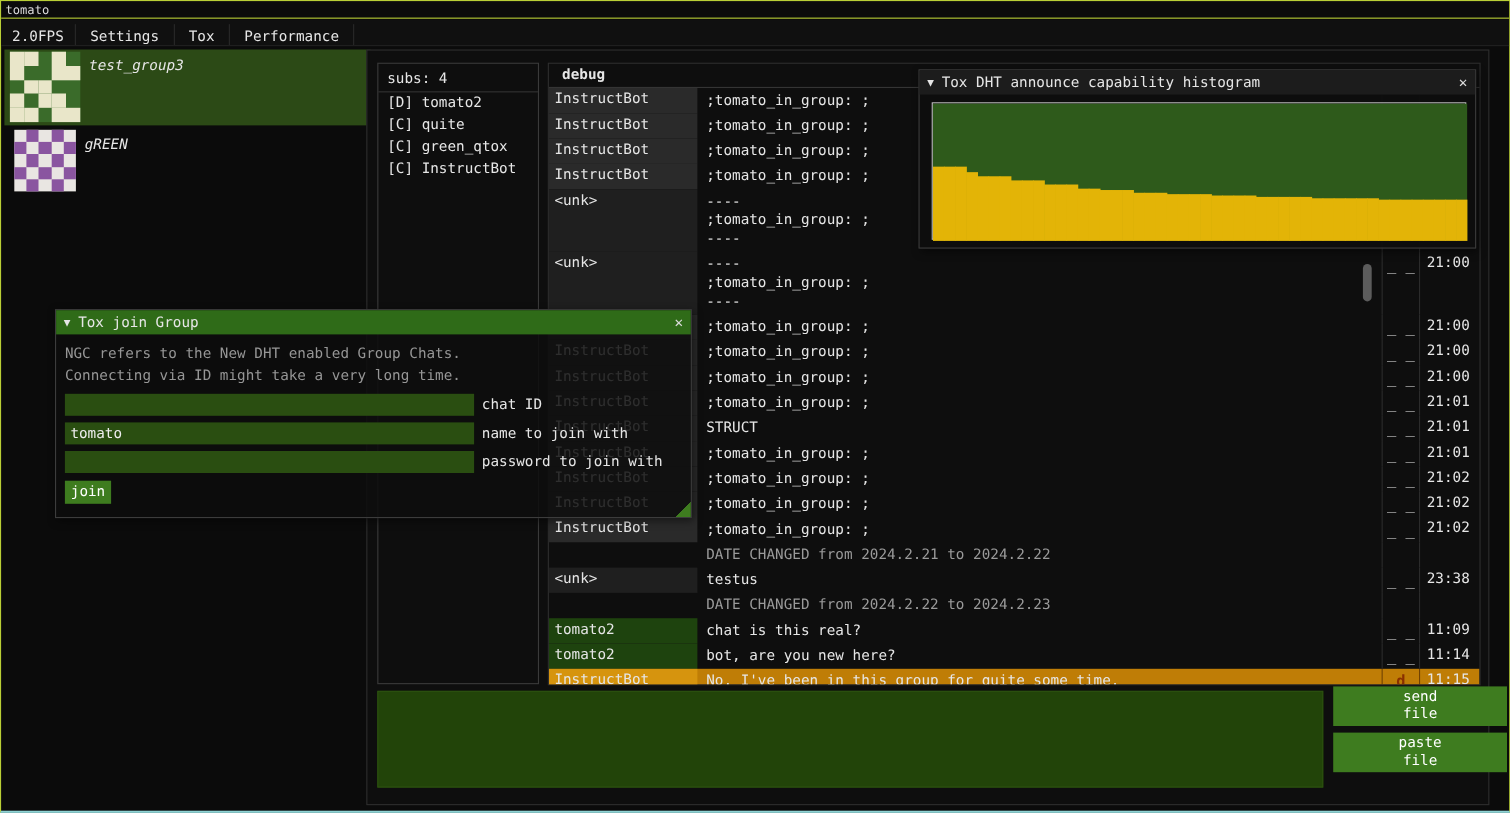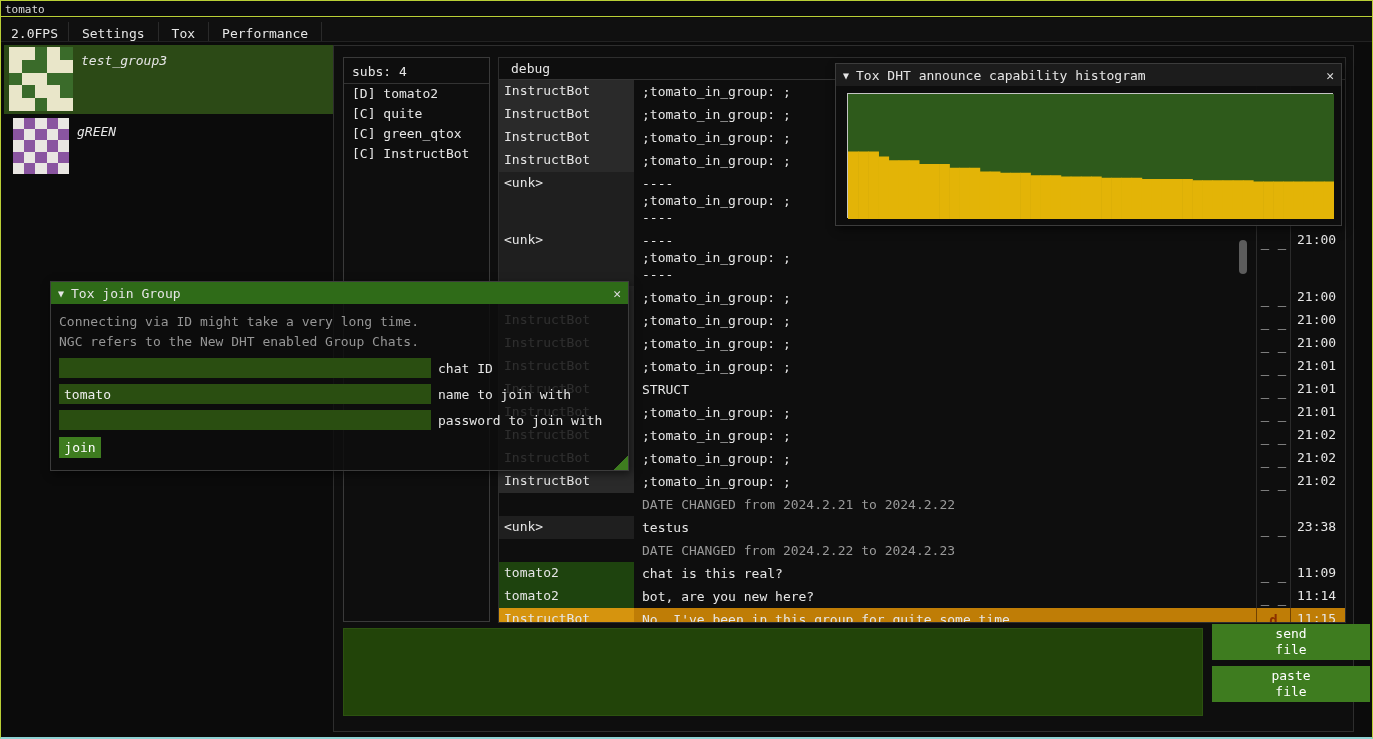--- a/index.html
+++ b/index.html
@@ -27,21 +27,21 @@
 
   .group-window { position:absolute; left:332px; top:44px; width:1021px; height:687px;
                   border:1px solid #2e2e2e; background:#0e0e0e; }
 
   .subs-panel { position:absolute; left:9px; top:11px; width:147px; height:565px; border:1px solid #3a3a3a; }
   .subs-header { padding:6px 0 4px 8px; border-bottom:1px solid #333; }
   .subs-item { height:20px; padding:2px 0 0 8px; cursor:default; }
 
   .chat-panel { position:absolute; left:164px; top:11px; width:848px; height:566px; border:1px solid #2e2e2e; }
   .tabbar { height:22px; border-bottom:1px solid #343434; display:flex; }
-  .tab { padding:3px 12px 0 12px; cursor:default; }
+  .tab { padding:3px 12px 0 12px; cursor:default;font-weight:bold; }
   .rows { position:absolute; top:22px; left:0; right:0; bottom:0; overflow:hidden; }
   .msg-row { display:flex; min-height:23px; align-items:stretch; }
   .date-row { min-height:20px; }
   .name-cell { width:135px; flex:none; padding:3px 0 0 5px; overflow:hidden; white-space:nowrap; }
   .msg-cell { flex:1; padding:3px 0 3px 8px; white-space:pre-line; line-height:17px; overflow:hidden; }
   .date-text { color:#9a9a9a; }
   .flags-cell { width:34px; flex:none; border-left:1px solid #2b2b2b; padding-top:4px;
                 text-align:center; color:#c8c8c8; font-size:14px; }
   .time-cell { width:55px; flex:none; border-left:1px solid #2b2b2b; padding:3px 0 0 6px; }
   .hl .flags-cell { color:#8a2f00; font-weight:bold; }
@@ -381,22 +381,22 @@
     </div>
   </div>
 
   <div class="dialog join-dialog">
     <div class="dlg-title">
       <span class="arrow">▼</span>
       <span>Tox join Group</span>
       <span class="close">✕</span>
     </div>
     <div class="dlg-body">
+      <div class="desc">NGC refers to the New DHT enabled Group Chats.</div>
       <div class="desc">Connecting via ID might take a very long time.</div>
-      <div class="desc">NGC refers to the New DHT enabled Group Chats.</div>
       <div class="field-row">
         <input value="" style="">
         <span class="flabel">chat ID</span>
       </div>
       <div class="field-row">
         <input value="tomato" style="">
         <span class="flabel">name to join with</span>
       </div>
       <div class="field-row">
         <input value="" style="">

